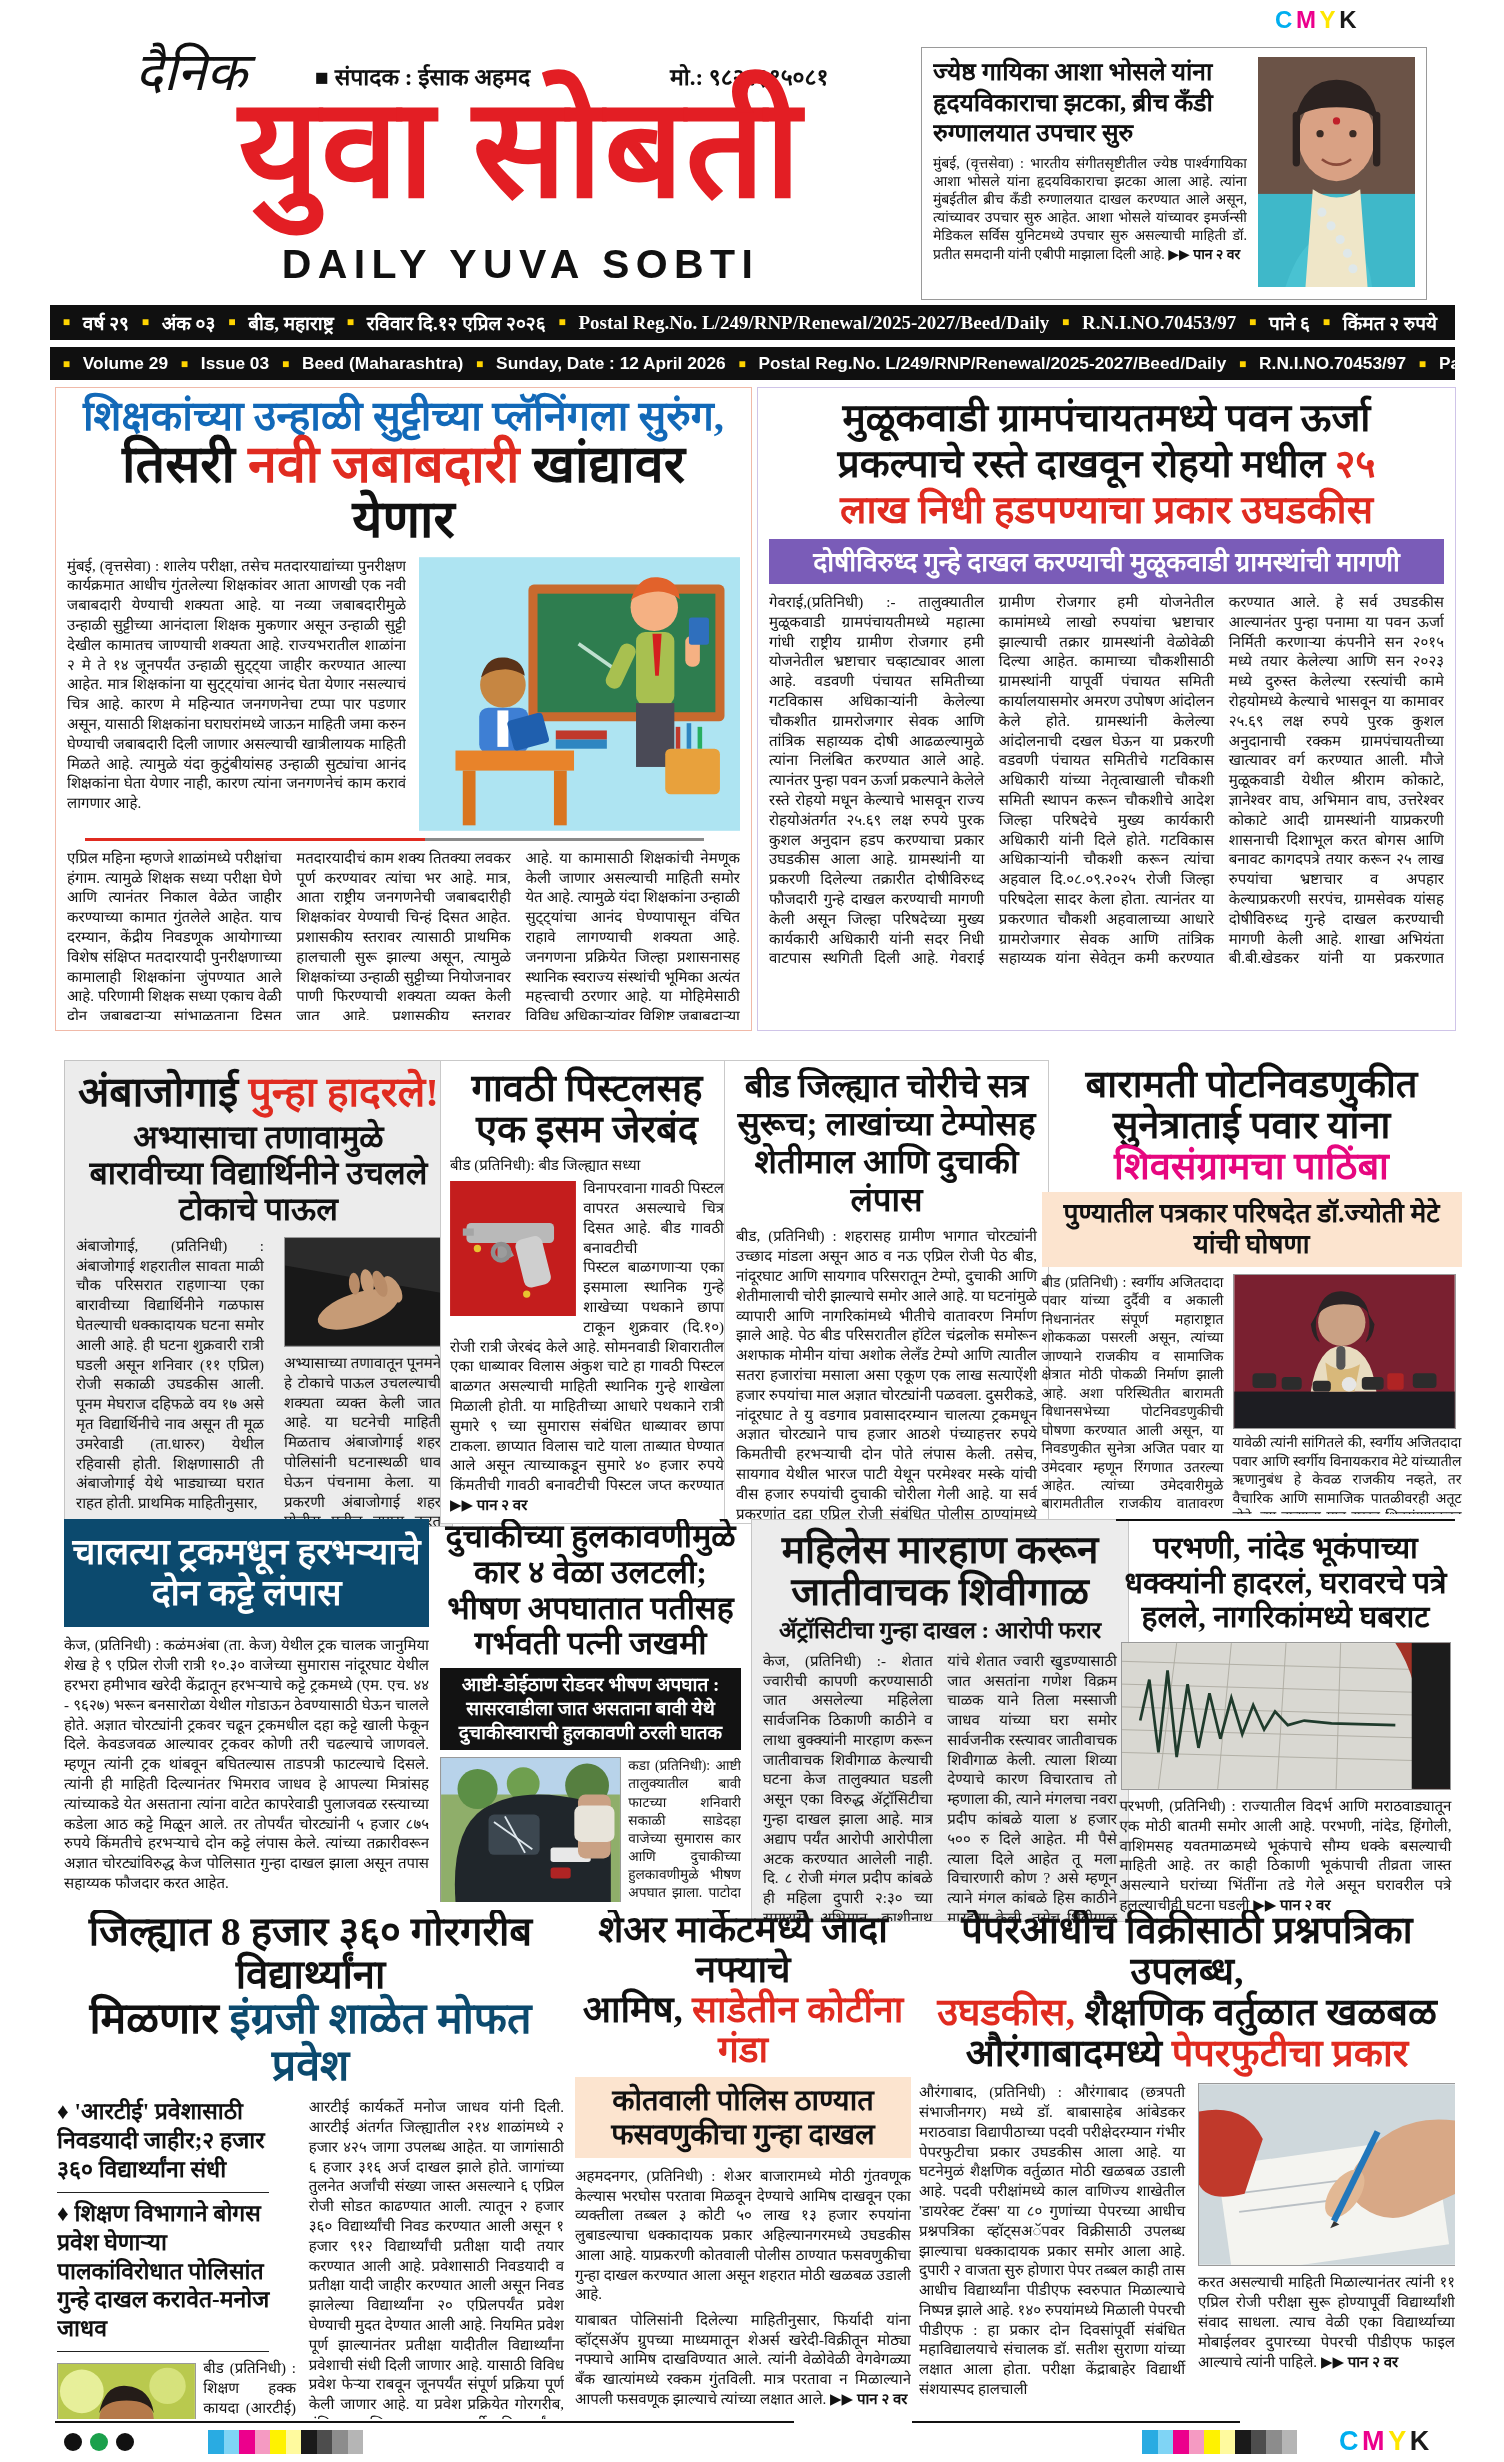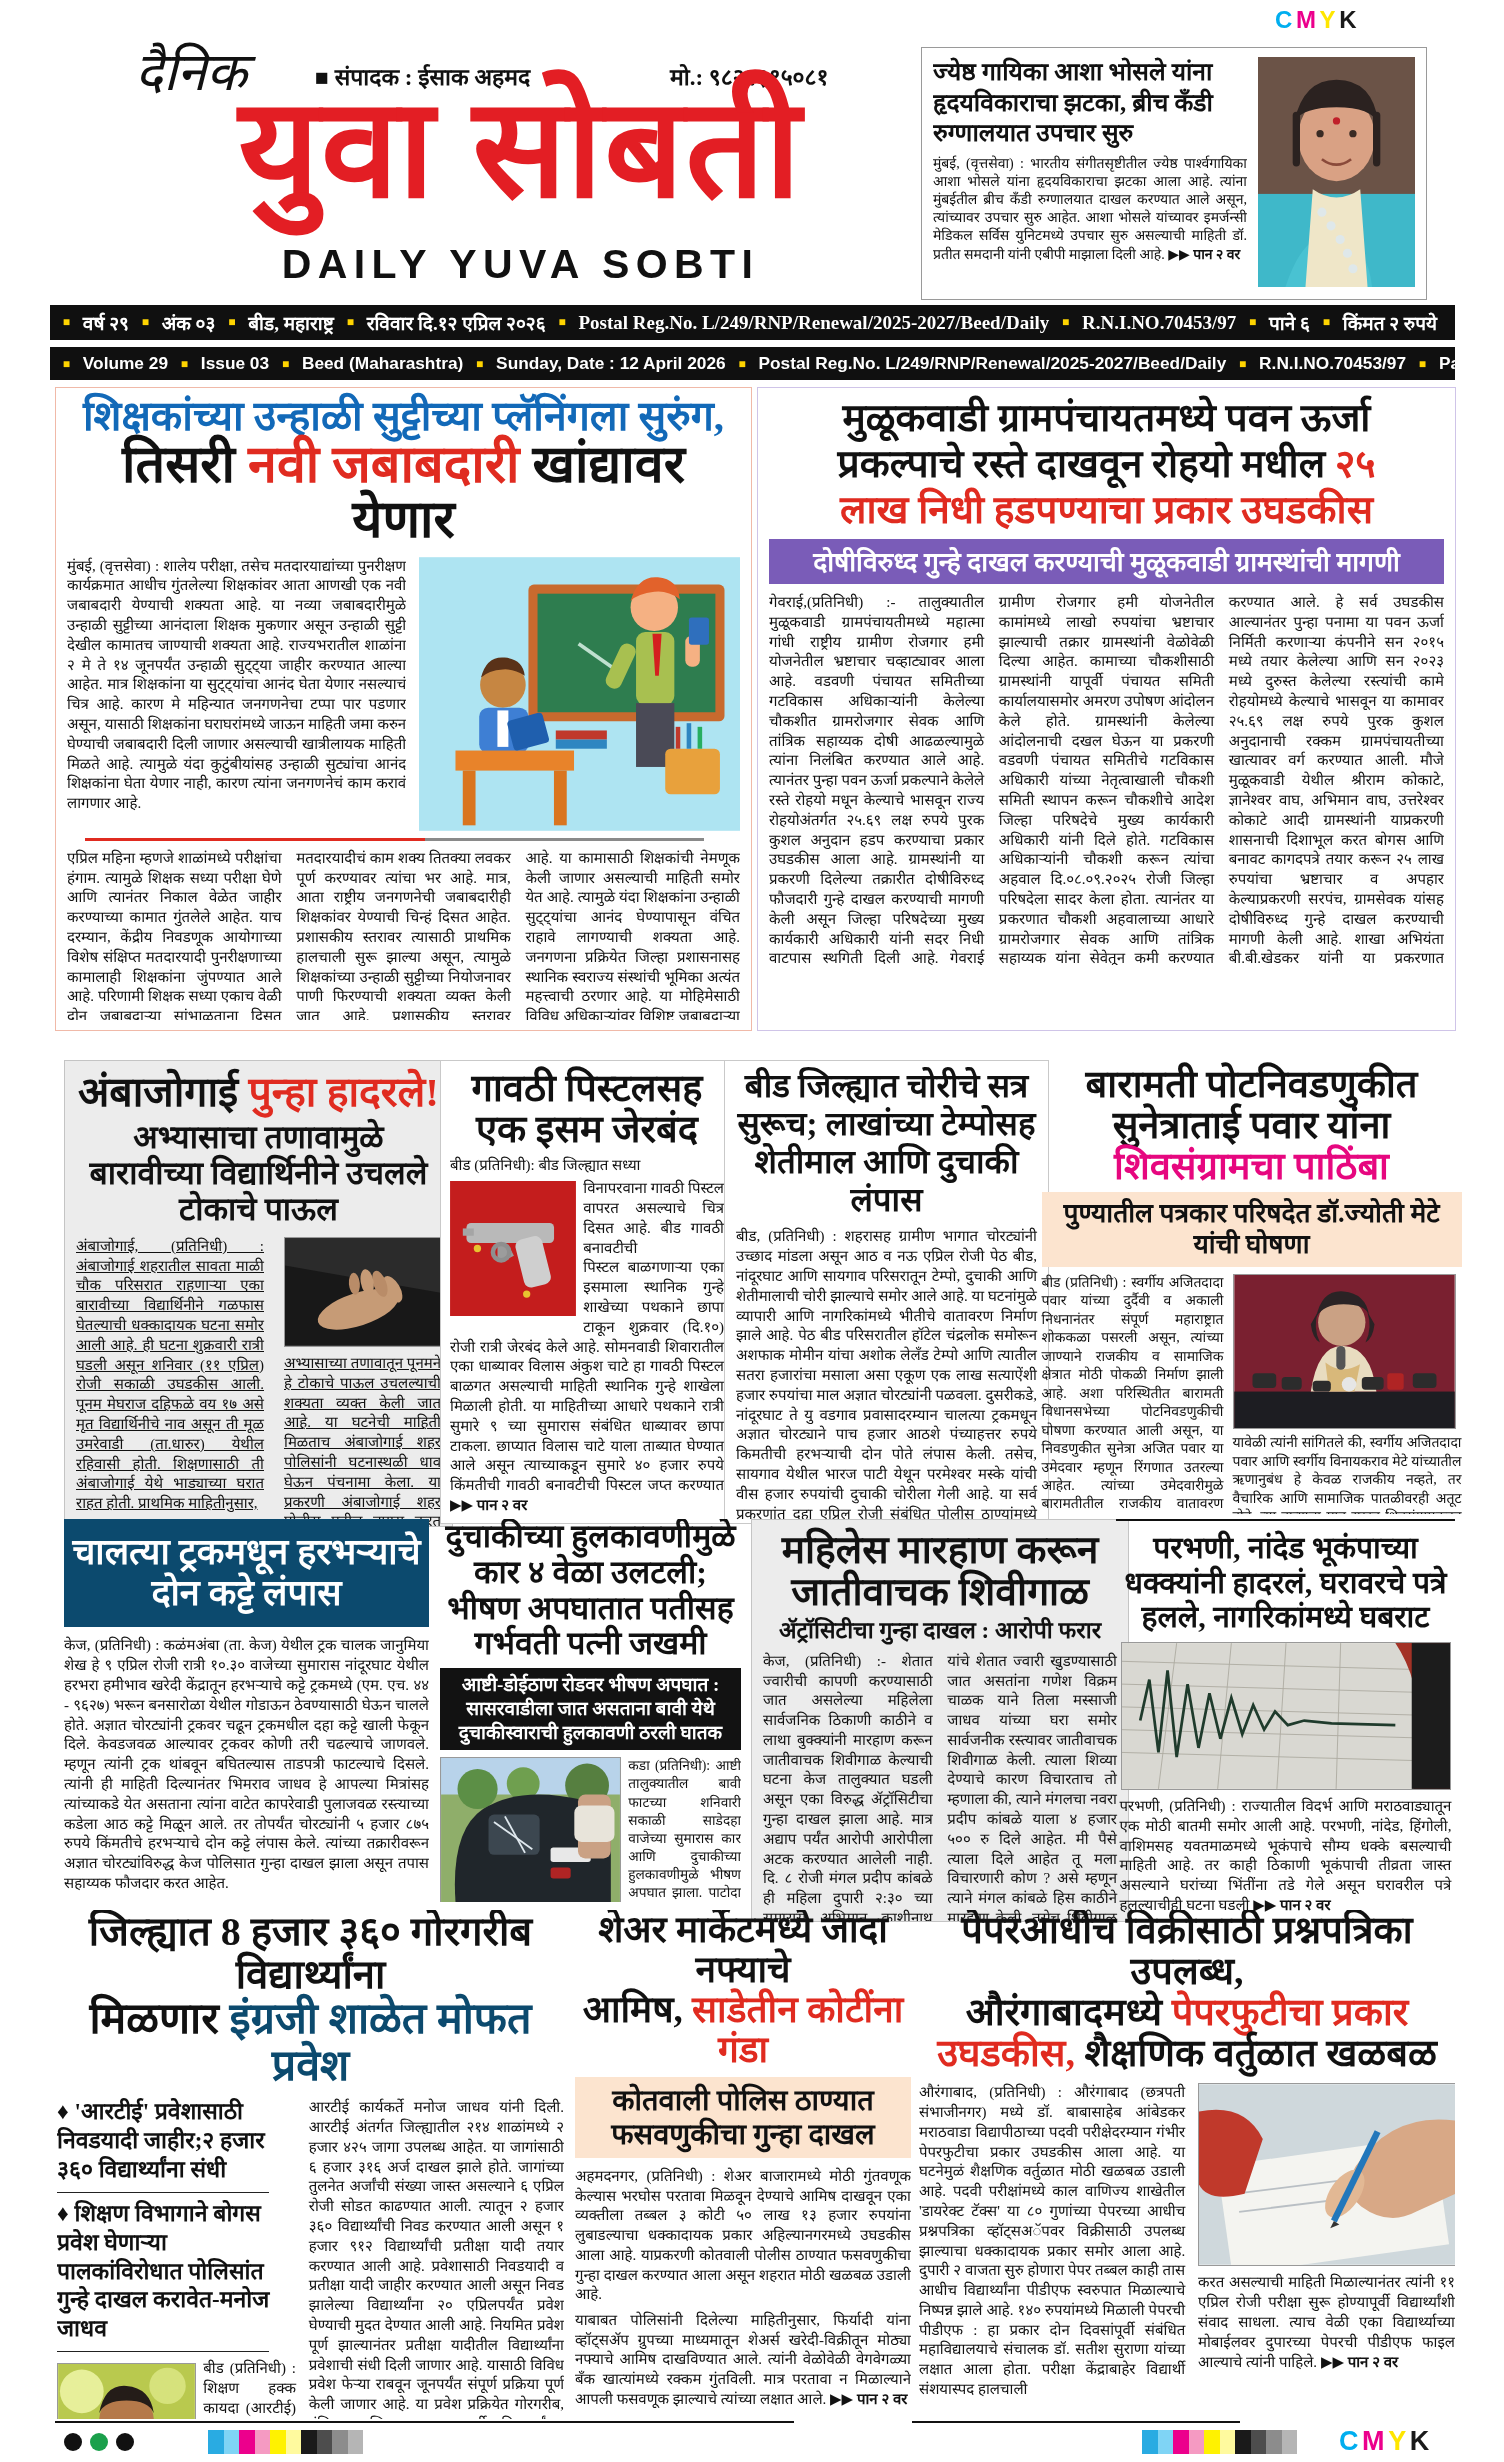--- a/index.html
+++ b/index.html
@@ -198,21 +198,21 @@
     <div class="cols" style="margin-top:9px;height:372px;overflow:hidden;">
       <div class="col body-txt just">गेवराई,(प्रतिनिधी) :- तालुक्यातील मुळूकवाडी ग्रामपंचायतीमध्ये महात्मा गांधी राष्ट्रीय ग्रामीण रोजगार हमी योजनेतील भ्रष्टाचार चव्हाट्यावर आला आहे. वडवणी पंचायत समितीच्या गटविकास अधिकाऱ्यांनी केलेल्या चौकशीत ग्रामरोजगार सेवक आणि तांत्रिक सहाय्यक दोषी आढळल्यामुळे त्यांना निलंबित करण्यात आले आहे. त्यानंतर पुन्हा पवन ऊर्जा प्रकल्पाने केलेले रस्ते रोहयो मधून केल्याचे भासवून राज्य रोहयोअंतर्गत २५.६९ लक्ष रुपये पुरक कुशल अनुदान हडप करण्याचा प्रकार उघडकीस आला आहे. ग्रामस्थांनी या प्रकरणी दिलेल्या तक्रारीत दोषीविरुध्द फौजदारी गुन्हे दाखल करण्याची मागणी केली असून जिल्हा परिषदेच्या मुख्य कार्यकारी अधिकारी यांनी सदर निधी वाटपास स्थगिती दिली आहे. गेवराई तालुक्यातील मौजे मुळूकवाडी ग्रामपंचायतीमध्ये महात्मा गांधी राष्ट्रीय</div>
       <div class="col body-txt just">ग्रामीण रोजगार हमी योजनेतील कामांमध्ये लाखो रुपयांचा भ्रष्टाचार झाल्याची तक्रार ग्रामस्थांनी वेळोवेळी दिल्या आहेत. कामाच्या चौकशीसाठी ग्रामस्थांनी यापूर्वी पंचायत समिती कार्यालयासमोर अमरण उपोषण आंदोलन केले होते. ग्रामस्थांनी केलेल्या आंदोलनाची दखल घेऊन या प्रकरणी वडवणी पंचायत समितीचे गटविकास अधिकारी यांच्या नेतृत्वाखाली चौकशी समिती स्थापन करून चौकशीचे आदेश जिल्हा परिषदेचे मुख्य कार्यकारी अधिकारी यांनी दिले होते. गटविकास अधिकाऱ्यांनी चौकशी करून त्यांचा अहवाल दि.०८.०९.२०२५ रोजी जिल्हा परिषदेला सादर केला होता. त्यानंतर या प्रकरणात चौकशी अहवालाच्या आधारे ग्रामरोजगार सेवक आणि तांत्रिक सहाय्यक यांना सेवेतून कमी करण्यात आले. मुल्यांकनापेक्षा लाखो रुपये अधिकची उचल झाल्याचेही चौकशी अहवालात नमुद</div>
       <div class="col body-txt just"><span>करण्यात आले. हे सर्व उघडकीस आल्यानंतर पुन्हा पनामा या पवन ऊर्जा निर्मिती करणाऱ्या कंपनीने सन २०१५ मध्ये तयार केलेल्या आणि सन २०२३ मध्ये दुरुस्त केलेल्या रस्त्यांची कामे रोहयोमध्ये केल्याचे भासवून या कामावर २५.६९ लक्ष रुपये पुरक कुशल अनुदानाची रक्कम ग्रामपंचायतीच्या खात्यावर वर्ग करण्यात आली. मौजे मुळूकवाडी येथील श्रीराम कोकाटे, ज्ञानेश्वर वाघ, अभिमान वाघ, उत्तरेश्वर कोकाटे आदी ग्रामस्थांनी याप्रकरणी शासनाची दिशाभूल करत बोगस आणि बनावट कागदपत्रे तयार करून २५ लाख रुपयांचा भ्रष्टाचार व अपहार केल्याप्रकरणी सरपंच, ग्रामसेवक यांसह दोषीविरुध्द गुन्हे दाखल करण्याची मागणी केली आहे. शाखा अभियंता बी.बी.खेडकर यांनी या प्रकरणात कोणतीही शहानिशा न करता अहवाल सादर केला,</span> </div>
     </div>
   </div>
 
   <div class="abs gray-box hidden-overflow" style="left:64px;top:1060px;width:365px;height:447px;padding:9px 11px;">
     <div class="h-lg center"><span>अंबाजोगाई </span><span class="red-t">पुन्हा हादरले!</span></div>
     <div class="h-md center" style="margin-top:6px;">अभ्यासाचा तणावामुळे बारावीच्या विद्यार्थिनीने उचलले टोकाचे पाऊल</div>
-    <div style="display:flex;gap:20px;margin-top:9px;text-decoration:underline;">
+    <div style="display:flex;gap:20px;margin-top:9px;">
       <div class="body-txt just" style="flex:1;">अंबाजोगाई, (प्रतिनिधी) : अंबाजोगाई शहरातील सावता माळी चौक परिसरात राहणाऱ्या एका बारावीच्या विद्यार्थिनीने गळफास घेतल्याची धक्कादायक घटना समोर आली आहे. ही घटना शुक्रवारी रात्री घडली असून शनिवार (११ एप्रिल) रोजी सकाळी उघडकीस आली. पूनम मेघराज दहिफळे वय १७ असे मृत विद्यार्थिनीचे नाव असून ती मूळ उमरेवाडी (ता.धारुर) येथील रहिवासी होती. शिक्षणासाठी ती अंबाजोगाई येथे भाड्याच्या घरात राहत होती. प्राथमिक माहितीनुसार,</div>
       <div style="width:157px;">
         <svg width="157" height="108" viewBox="0 0 172 118" class="photo-frame">
           <rect width="172" height="118" fill="#181818"></rect>
           <polygon points="0,0 172,0 172,60 0,30" fill="#2b2b2b"></polygon>
           <ellipse cx="80" cy="78" rx="46" ry="18" fill="#c69b76" transform="rotate(-18 80 78)"></ellipse>
           <ellipse cx="118" cy="56" rx="8" ry="16" fill="#c69b76" transform="rotate(-30 118 56)"></ellipse>
           <ellipse cx="104" cy="50" rx="7" ry="15" fill="#b98c68" transform="rotate(-20 104 50)"></ellipse>
           <ellipse cx="90" cy="48" rx="7" ry="14" fill="#c69b76" transform="rotate(-10 90 48)"></ellipse>
           <ellipse cx="76" cy="50" rx="6" ry="12" fill="#b98c68" transform="rotate(-5 76 50)"></ellipse>
@@ -367,22 +367,22 @@
       <div><span>आमिष, </span><span class="red-t">साडेतीन कोटींना गंडा</span></div>
     </div>
     <div class="peach-bar center" style="margin-top:7.3px;font-size:29px;">कोतवाली पोलिस ठाण्यात फसवणुकीचा गुन्हा दाखल</div>
     <div class="body-txt just" style="margin-top:9px;">अहमदनगर, (प्रतिनिधी) : शेअर बाजारामध्ये मोठी गुंतवणूक केल्यास भरघोस परतावा मिळवून देण्याचे आमिष दाखवून एका व्यक्तीला तब्बल ३ कोटी ५० लाख १३ हजार रुपयांना लुबाडल्याचा धक्कादायक प्रकार अहिल्यानगरमध्ये उघडकीस आला आहे. याप्रकरणी कोतवाली पोलीस ठाण्यात फसवणुकीचा गुन्हा दाखल करण्यात आला असून शहरात मोठी खळबळ उडाली आहे.</div>
     <div class="body-txt just" style="margin-top:5.5px;"><span>याबाबत पोलिसांनी दिलेल्या माहितीनुसार, फिर्यादी यांना व्हॉट्सॲप ग्रुपच्या माध्यमातून शेअर्स खरेदी-विक्रीतून मोठ्या नफ्याचे आमिष दाखविण्यात आले. त्यांनी वेळोवेळी वेगवेगळ्या बँक खात्यांमध्ये रक्कम गुंतविली. मात्र परतावा न मिळाल्याने आपली फसवणूक झाल्याचे त्यांच्या लक्षात आले.</span> <span class="pageref">▶▶ पान २ वर</span></div>
   </div>
 
   <div class="abs hidden-overflow" style="left:919px;top:1910px;width:536px;height:509px;">
     <div class="h-lg center" style="font-size:38px;">
       <div>पेपरआधीच विक्रीसाठी प्रश्नपत्रिका उपलब्ध,</div>
+      <div><span class="red-t">उघडकीस,</span><span> शैक्षणिक वर्तुळात खळबळ</span></div>
       <div><span>औरंगाबादमध्ये </span><span class="red-t">पेपरफुटीचा प्रकार</span></div>
-      <div><span class="red-t">उघडकीस,</span><span> शैक्षणिक वर्तुळात खळबळ</span></div>
     </div>
     <div style="display:flex;gap:12.8px;margin-top:9px;">
       <div class="body-txt just" style="flex:1;">औरंगाबाद, (प्रतिनिधी) : औरंगाबाद (छत्रपती संभाजीनगर) मध्ये डॉ. बाबासाहेब आंबेडकर मराठवाडा विद्यापीठाच्या पदवी परीक्षेदरम्यान गंभीर पेपरफुटीचा प्रकार उघडकीस आला आहे. या घटनेमुळं शैक्षणिक वर्तुळात मोठी खळबळ उडाली आहे. पदवी परीक्षांमध्ये काल वाणिज्य शाखेतील 'डायरेक्ट टॅक्स' या ८० गुणांच्या पेपरच्या आधीच प्रश्नपत्रिका व्हॉट्सअॅपवर विक्रीसाठी उपलब्ध झाल्याचा धक्कादायक प्रकार समोर आला आहे. दुपारी २ वाजता सुरु होणारा पेपर तब्बल काही तास आधीच विद्यार्थ्यांना पीडीएफ स्वरुपात मिळाल्याचे निष्पन्न झाले आहे. १४० रुपयांमध्ये मिळाली पेपरची पीडीएफ : हा प्रकार दोन दिवसांपूर्वी संबंधित महाविद्यालयाचे संचालक डॉ. सतीश सुराणा यांच्या लक्षात आला होता. परीक्षा केंद्राबाहेर विद्यार्थी संशयास्पद हालचाली</div>
       <div style="width:257px;">
         <svg width="257" height="181" viewBox="0 0 282 198" class="photo-frame">
           <rect width="282" height="198" fill="#cfd8dc"></rect>
           <rect x="20" y="90" width="240" height="120" fill="#f4f4f0" transform="rotate(-8 20 90)"></rect>
           <line x1="40" y1="120" x2="240" y2="95" stroke="#b9bfc4" stroke-width="2"></line>
           <line x1="44" y1="140" x2="246" y2="115" stroke="#b9bfc4" stroke-width="2"></line>
           <path d="M0 30 q50 -10 70 30 l-20 60 q-40 10 -50 -10Z" fill="#c0392b"></path>

